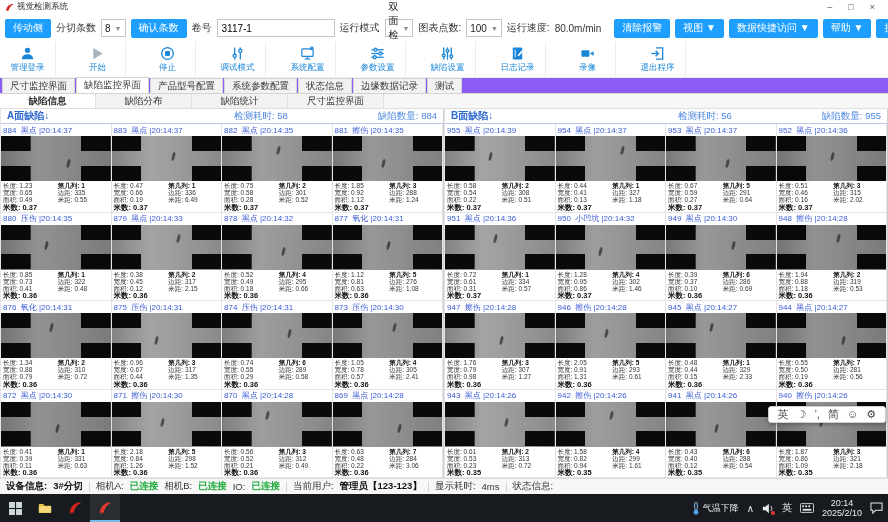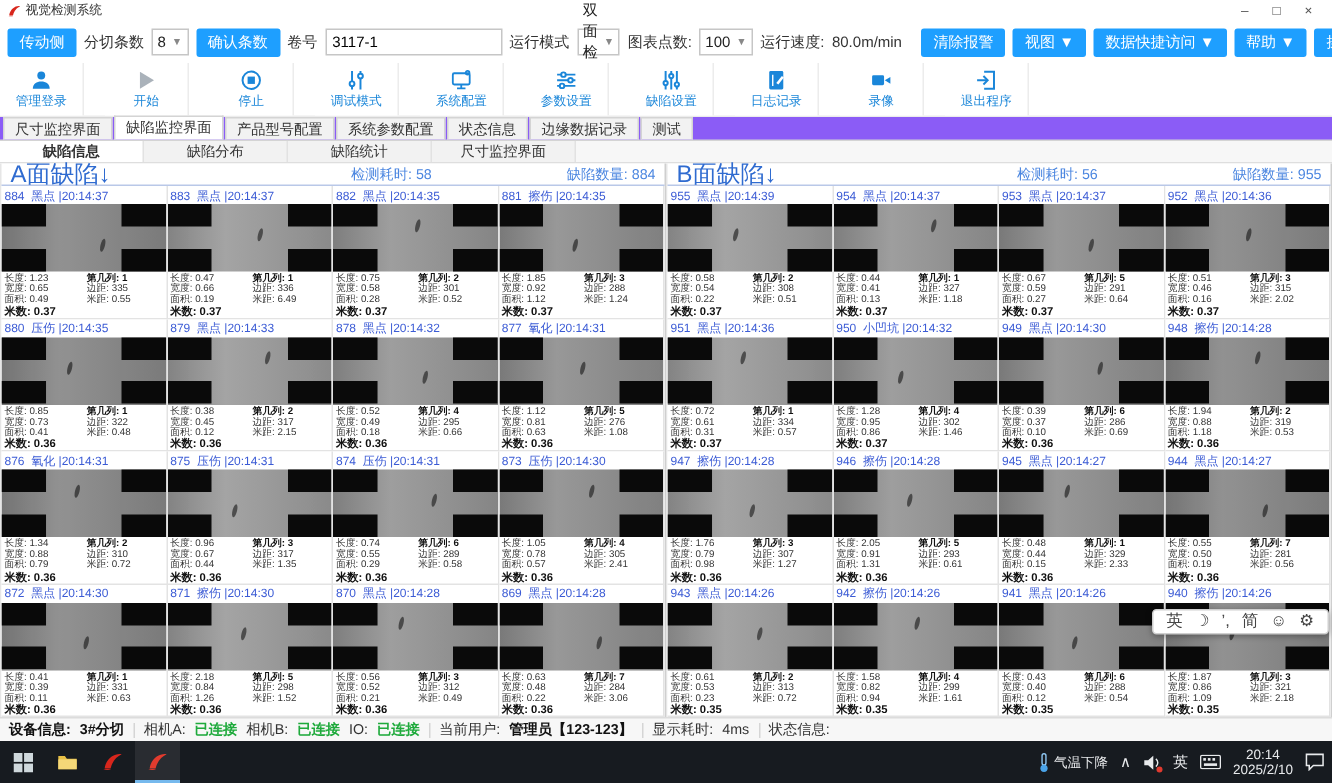--- a/index.html
+++ b/index.html
@@ -34,21 +34,21 @@
   .tabs1 .tab{height:15px;display:flex;align-items:center;padding:0 7px;font-size:9.5px;border:1px solid #d4d4d4;border-bottom:none;background:#f2f2f2;color:#333;margin-right:1px;cursor:pointer;}
   .tabs1 .tab.active{background:#fff;height:16px;}
   .tabs2{height:15px;display:flex;background:#f7f7f7;border-bottom:1px solid #dedede;}
   .tabs2 .tab{width:96px;display:flex;align-items:center;justify-content:center;font-size:9.5px;color:#333;border-right:1px solid #e2e2e2;background:#f2f2f2;cursor:pointer;}
   .tabs2 .tab.active{background:#fff;font-weight:bold;}
 
   
   .main{height:369px;display:flex;background:#fff;}
   .panel{width:444px;display:flex;flex-direction:column;border-right:1px solid #cfcfcf;border-left:1px solid #e6e6e6;}
   .panel-head{height:15px;flex:none;display:flex;align-items:center;padding:0 6px;border-bottom:1px solid #b9c8e8;}
-  .panel-title{font-size:16px;font-weight:normal;color:#2f6bd0;text-align:right;}
+  .panel-title{font-size:10px;font-weight:bold;color:#2f6bd0;text-align:right;}
   .panel-stat{font-size:9.5px;color:#4b86e0;white-space:nowrap;}
   .panel-stat.mid{margin-left:auto;margin-right:90px;text-align:right;}
   .grid{flex:1;display:grid;grid-template-columns:repeat(4,1fr);grid-template-rows:repeat(4,1fr);}
   .cell{border-right:1px solid #e3e3e3;border-bottom:1px solid #e3e3e3;display:flex;flex-direction:column;overflow:hidden;background:#fff;cursor:pointer;}
   .cell-head{height:12px;flex:none;font-size:8px;color:#3b5bd5;display:flex;align-items:center;padding:0 2px;white-space:nowrap;overflow:hidden;}
   .cell-img{height:45px;flex:none;position:relative;
     background:
       linear-gradient(#0a0a0a,#0a0a0a) 0 0/27% 34% no-repeat,
       linear-gradient(#0a0a0a,#0a0a0a) 100% 0/27% 34% no-repeat,
       linear-gradient(#0a0a0a,#0a0a0a) 0 100%/27% 34% no-repeat,

